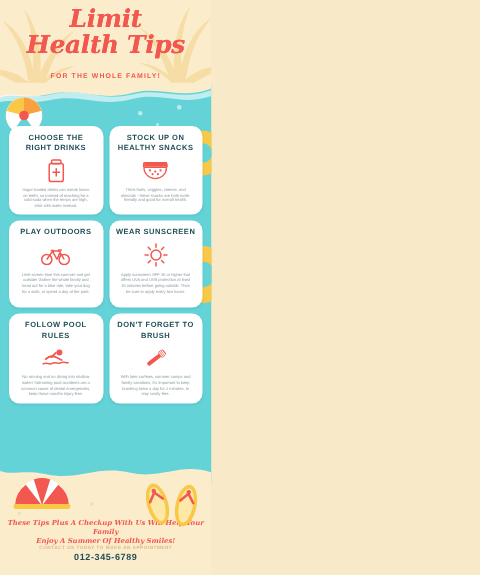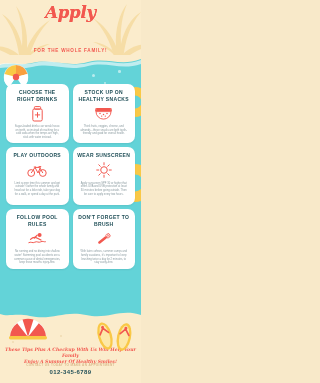--- a/index.html
+++ b/index.html
@@ -121,21 +121,22 @@
       <svg width="62" height="62" viewBox="0 0 62 62">
         <g fill="#f6dda6">
           <path d="M32 60 C34 42 38 26 50 12 C40 18 33 30 30 44 C29 30 31 16 36 4 C28 14 24 30 25 46 C20 34 12 24 2 18 C12 28 20 42 24 60 Z"></path>
           <path d="M32 60 C44 50 56 46 62 46 C52 42 40 46 32 54 Z"></path>
           <path d="M31 60 C22 48 10 42 2 42 C12 46 22 52 28 60 Z"></path>
         </g>
       </svg>
     </div>
 
     <div class="title">
-      <span class="l1">Apply</span>
+      <span class="l1">Limit</span>
+      <span class="l2">Health Tips</span>
     </div>
 
     <div class="subtitle">FOR THE WHOLE FAMILY!</div>
   </div>
 
   <div class="water">
     <svg class="wave-top" viewBox="0 0 141 16" preserveAspectRatio="none">
       <path d="M0 0 L141 0 L141 4 C120 12 108 2 88 7 C66 13 54 3 32 8 C18 11 8 7 0 10 Z" fill="#fbeccc"></path>
       <path d="M0 9 C10 6 20 11 34 8 C56 3 66 13 88 8 C108 3 120 13 141 5 L141 9 C120 16 108 6 88 11 C66 17 54 7 32 12 C18 15 8 11 0 13 Z" fill="#ffffff" opacity=".6"></path>
     </svg>

